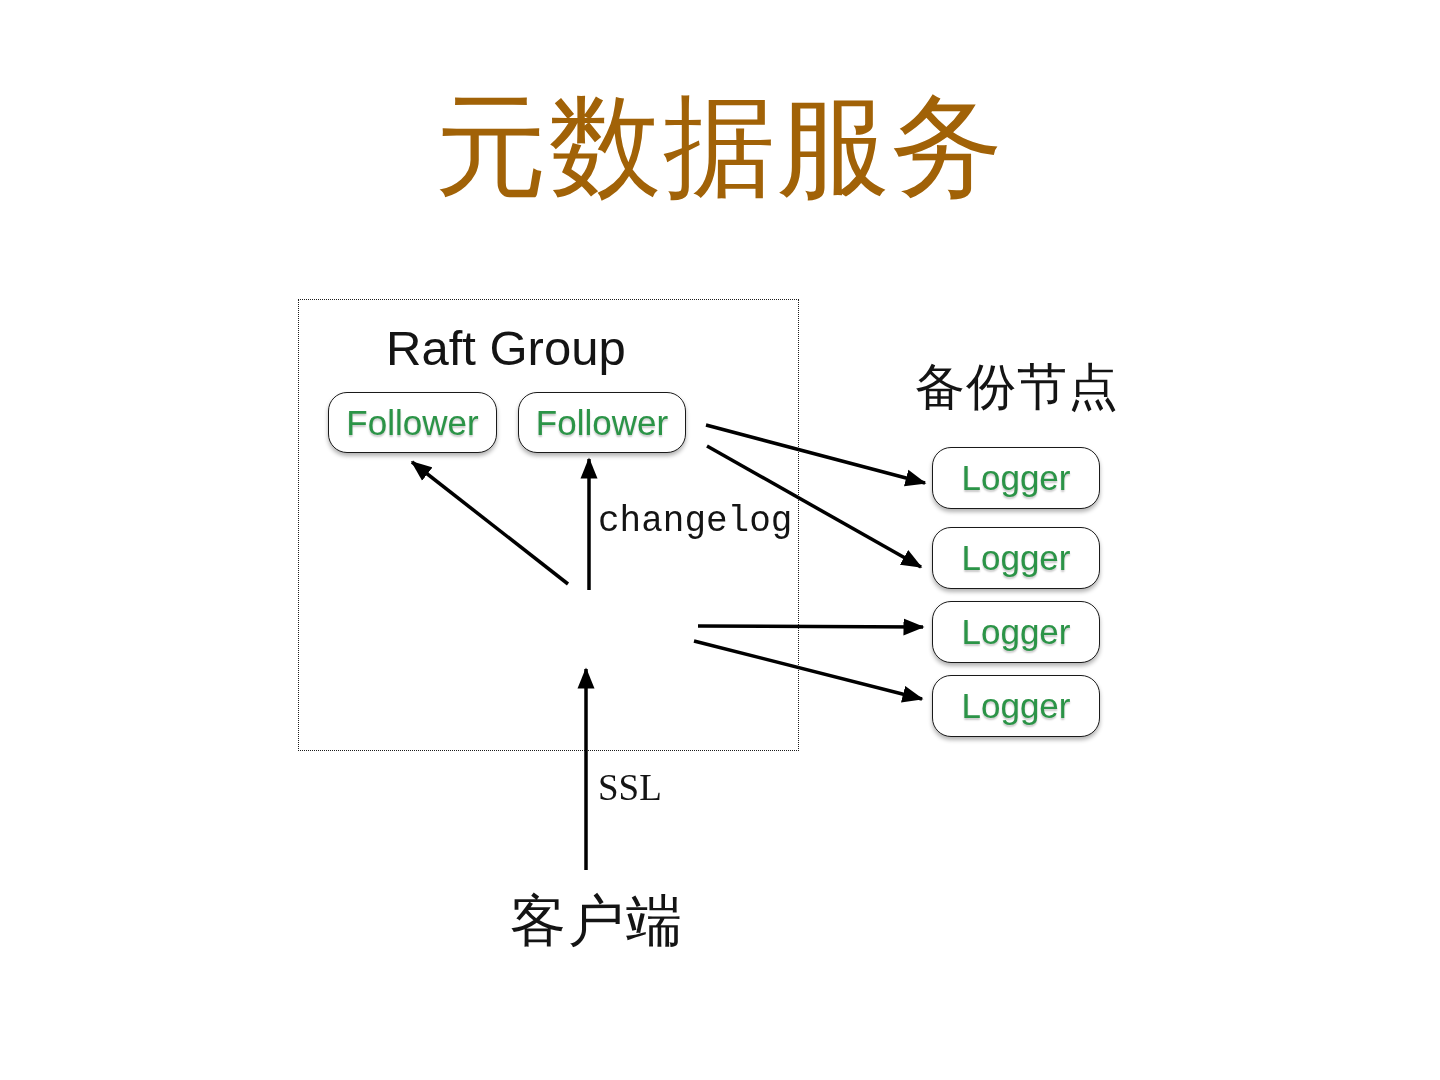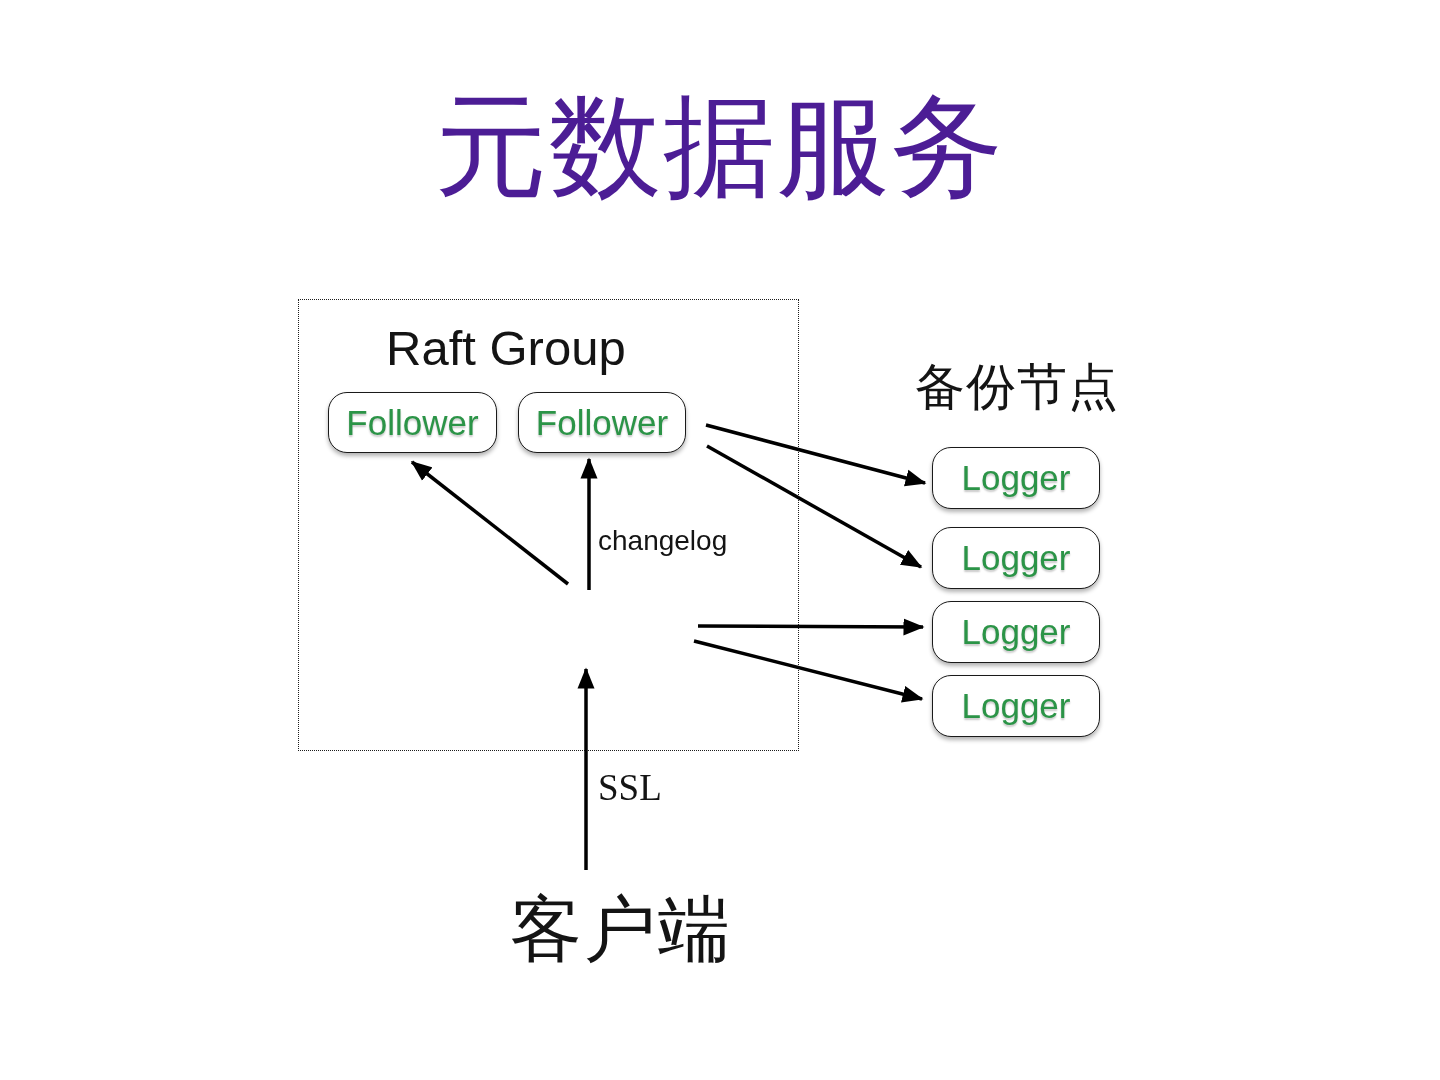--- a/index.html
+++ b/index.html
@@ -19,44 +19,44 @@
   .title {
     position: absolute;
     left: 0;
     top: 72px;
     width: 100%;
     margin: 0;
     text-align: center;
     font-size: 112px;
     font-weight: 200;
     letter-spacing: 2px;
-    color: #4c1d95;
+    color: #a16207;
   }
   .raft-box {
     position: absolute;
     left: 298px;
     top: 299px;
     width: 501px;
     height: 452px;
     border: 1.5px dotted #1c1c1c;
     box-sizing: border-box;
     background: transparent;
   }
   .label {
     position: absolute;
     white-space: nowrap;
     font-weight: 300;
     color: #141414;
     line-height: 1.1;
   }
   .raft-label   { left: 386px; top: 322px; font-size: 49px; }
   .backup-label { left: 915px; top: 360px; font-size: 50px; letter-spacing: 1px; }
-  .changelog-label { left: 598px; top: 526px; font-size: 28px; font-weight: 300; }
+  .changelog-label { left: 598px; top: 502px; font-size: 36px; font-weight: 300; font-family: Liberation Mono, monospace; }
   .ssl-label    { left: 598px; top: 768px; font-size: 37px; font-family: Liberation Serif, serif; }
-  .client-label { left: 510px; top: 890px; font-size: 72px; letter-spacing: 2px; }
+  .client-label { left: 510px; top: 890px; font-size: 56px; letter-spacing: 2px; }
   .node {
     position: absolute;
     box-sizing: border-box;
     background: #ffffff;
     border: 1.6px solid #1a1a1a;
     border-radius: 19px;
     display: flex;
     align-items: center;
     justify-content: center;
     box-shadow: 0 3px 4px rgba(0,0,0,0.30);

